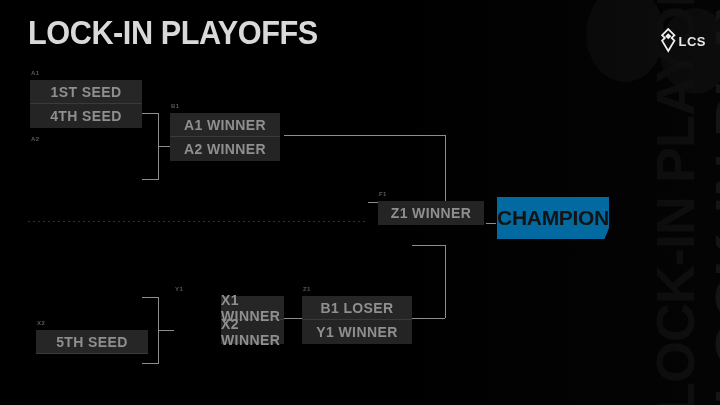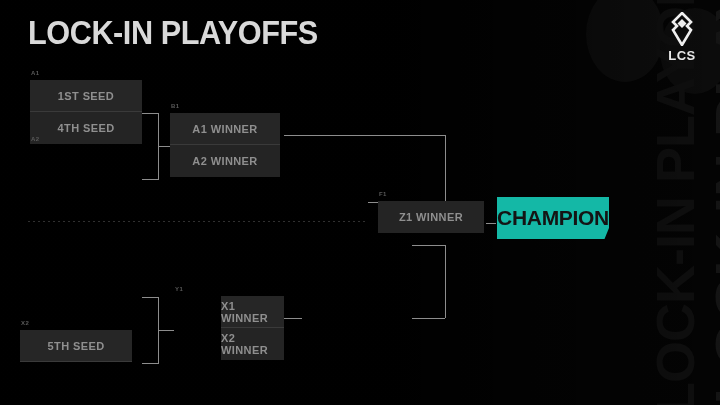--- a/index.html
+++ b/index.html
@@ -50,21 +50,21 @@
   #vignette {
     position:absolute; inset:0;
     background:linear-gradient(90deg, rgba(0,0,0,0.98) 0%, rgba(0,0,0,0.97) 55%, rgba(0,0,0,0.55) 76%, rgba(0,0,0,0.25) 100%);
     pointer-events:none;
   }
 
   
   #lcs-logo {
     position:absolute; right:14px; top:12px;
     width:48px; height:56px;
-    display:flex; flex-direction:column; align-items:center; justify-content:flex-start;
+    display:flex; align-items:center; justify-content:flex-start;
     z-index:6;
   }
   #lcs-logo .mark { width:30px; height:34px; }
   #lcs-logo .word {
     margin-top:2px; color:#e8e8e8; font-size:13px; font-weight:800;
     letter-spacing:0.5px; font-stretch:condensed;
   }
 
   
   #page-title {
@@ -81,35 +81,35 @@
   
   #bracket { position:absolute; inset:0; z-index:4; }
 
   .match { position:absolute; }
   .match-code {
     position:absolute; left:1px; top:-10px;
     font-size:6px; line-height:6px; color:#5a5a5a;
     font-weight:700; letter-spacing:0.4px;
   }
   .slot {
-    height:32px; width:100%;
+    height:24px; width:100%;
     background:#262626;
     color:#8f8f8f;
     display:flex; align-items:center; justify-content:center;
-    font-size:11px; font-weight:800; font-stretch:condensed;
+    font-size:14px; font-weight:800; font-stretch:condensed;
     letter-spacing:0.4px; text-transform:uppercase;
   }
   .slot.top { border-bottom:1px solid #3a3a3a; }
   .slot.bot { background:#242424; }
 
   
   #champion-box {
     position:absolute; left:497px; top:197px;
     width:112px; height:42px;
-    background:#14b8a6;
+    background:#0369a1;
     color:#141414;
     display:flex; align-items:center; justify-content:center;
     font-size:21px; font-weight:800; font-stretch:condensed;
     letter-spacing:-0.3px; text-transform:uppercase;
     clip-path:polygon(0 0, 100% 0, 100% 74%, 96% 100%, 0 100%);
   }
 
   
   .line { position:absolute; background:#8d8d8d; }
   .h { height:1px; }
@@ -176,36 +176,41 @@
   <div class="match" style="left:378px; top:201px; width:106px;">
     <div class="match-code">F1</div>
     <div class="slot bot">Z1 WINNER</div>
   </div>
 
   <div class="line h" style="left:486px; top:223px; width:10px;"></div>
 
   <div id="champion-box">CHAMPION</div>
 
 
-  <div class="match" style="left:20px; top:330px; width:112px;">
+  <div class="match" style="left:36px; top:330px; width:112px;">
     <div class="match-code">X2</div>
     <div class="slot top">5TH SEED</div>
   </div>
 
   <div class="line h" style="left:142px; top:297px; width:16px;"></div>
   <div class="line h" style="left:142px; top:363px; width:16px;"></div>
   <div class="line v" style="left:158px; top:297px; height:67px;"></div>
   <div class="line h" style="left:158px; top:330px; width:16px;"></div>
 
   <div class="match" style="left:174px; top:296px; width:110px;padding-left:47px;">
     <div class="match-code">Y1</div>
     <div class="slot top">X1 WINNER</div>
     <div class="slot bot">X2 WINNER</div>
   </div>
 
   <div class="line h" style="left:284px; top:318px; width:18px;"></div>
 
+  <div class="match" style="left:302px; top:296px; width:110px;">
+    <div class="match-code">Z1</div>
+    <div class="slot top">B1 LOSER</div>
+    <div class="slot bot">Y1 WINNER</div>
+  </div>
 
   <div class="line h" style="left:412px; top:318px; width:33px;"></div>
   <div class="line v" style="left:445px; top:245px; height:73px;"></div>
   <div class="line h" style="left:412px; top:245px; width:34px;"></div>
 
 </div>
 
 </body></html>

